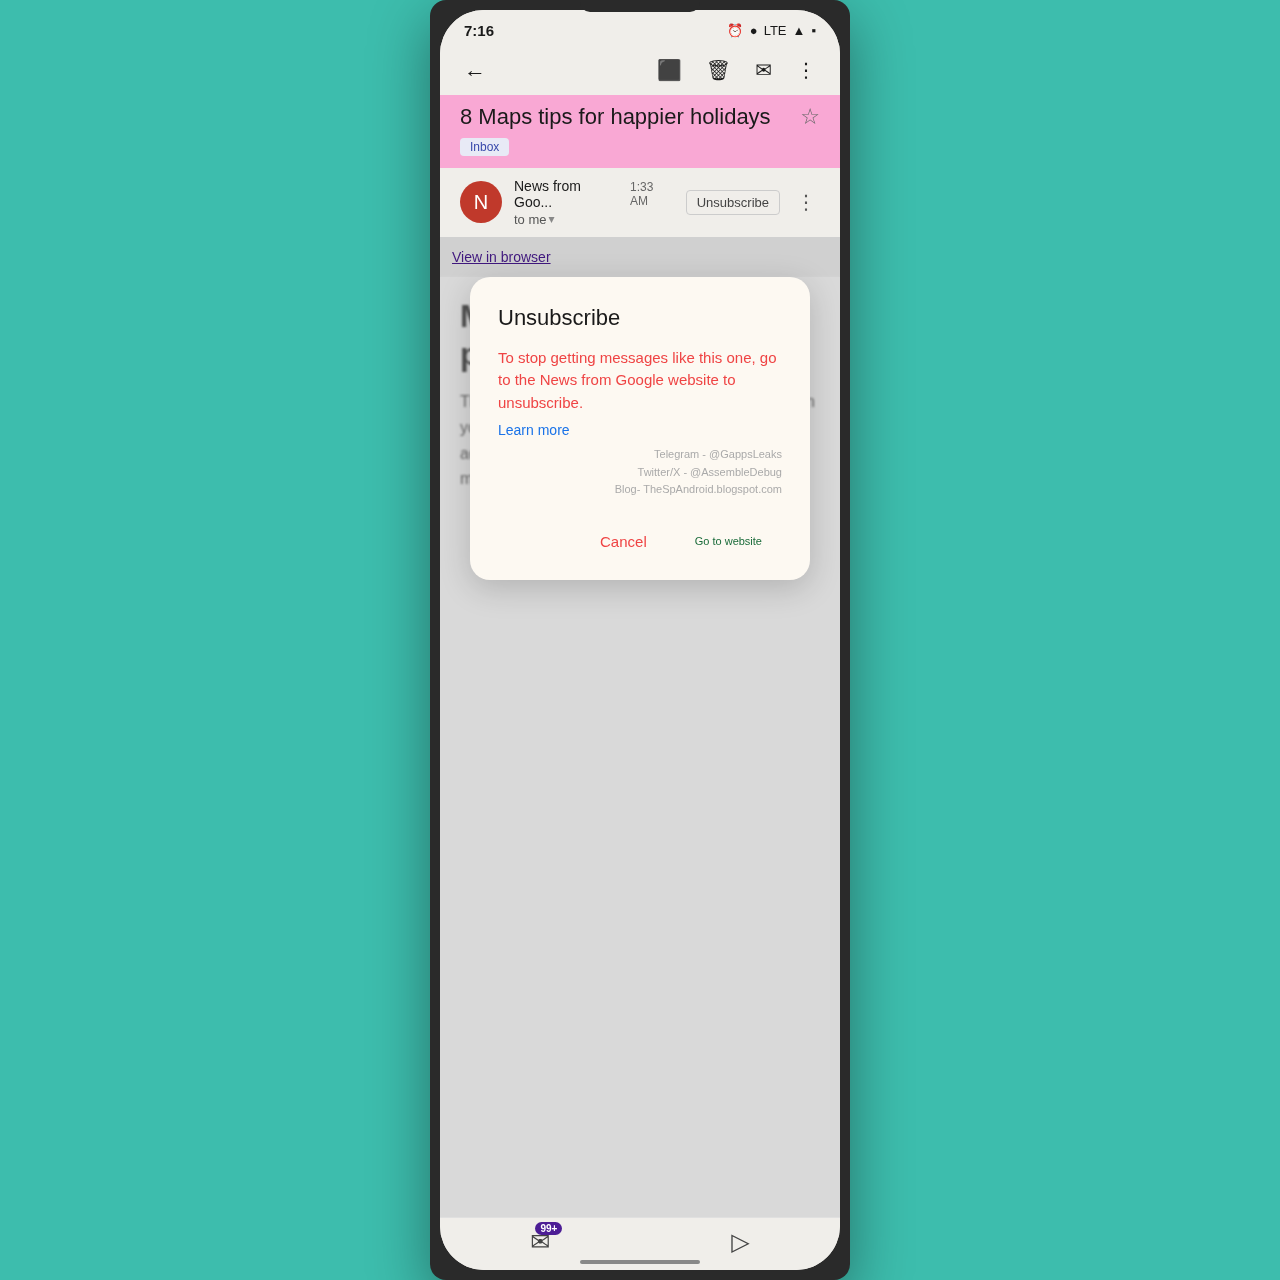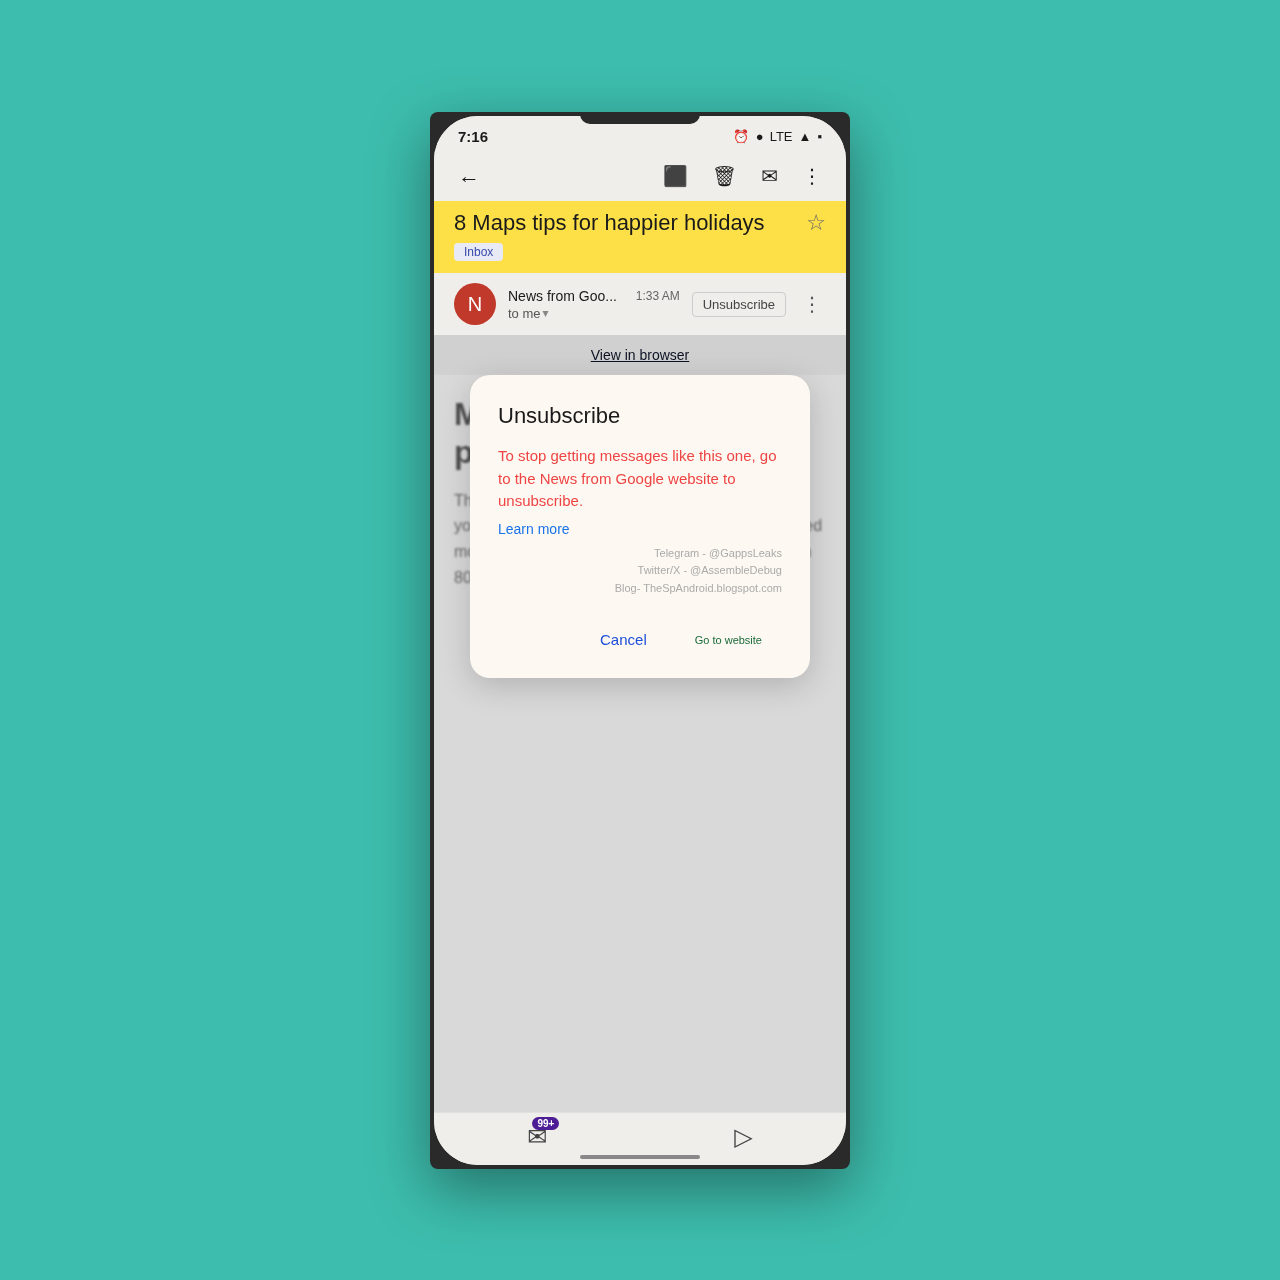--- a/index.html
+++ b/index.html
@@ -9,24 +9,24 @@
       height: 1280px;
       background-color: #3dbdad;
       display: flex;
       align-items: center;
       justify-content: center;
       font-family: 'Segoe UI', Arial, sans-serif;
     }
 
     .phone-outer {
       width: 420px;
-      height: 1057px;
+      height: 1280px;
       background: #2a2a2a;
-      border-radius: 8px;
-      padding: 4px;
+      border-radius: 16px;
+      padding: 10px;
       position: relative;
       box-shadow: 0 20px 60px rgba(0,0,0,0.4);
     }
 
     .phone-inner {
       width: 100%;
       height: 100%;
       background: #f0eeea;
       border-radius: 44px;
       overflow: hidden;
@@ -80,21 +80,21 @@
 
     .toolbar-action {
       font-size: 20px;
       color: #1a1a1a;
       padding: 4px 8px;
       cursor: pointer;
     }
 
     
     .email-header {
-      background: #fde047;
+      background: #f9a8d4;
       padding: 8px 20px 12px 20px;
       flex-shrink: 0;
     }
 
     .email-subject {
       font-size: 22px;
       font-weight: 400;
       color: #1a1a1a;
       line-height: 1.3;
       display: flex;
@@ -196,25 +196,24 @@
 
     
     .email-content {
       flex: 1;
       overflow: hidden;
       position: relative;
       background: #ffffff;
     }
 
     .view-in-browser {
-      text-align: center;
       padding: 12px;
       background: #f5f5f5;
       font-size: 14px;
-      color: #0f172a;
+      color: #4c1d95;
       text-decoration: underline;
     }
 
     
     .overlay {
       position: absolute;
       top: 0; left: 0; right: 0; bottom: 0;
       background: rgba(0,0,0,0.15);
       z-index: 10;
       display: flex;
@@ -268,21 +267,21 @@
       display: flex;
       justify-content: flex-end;
       gap: 8px;
     }
 
     .dialog-cancel {
       background: transparent;
       border: none;
       padding: 10px 20px;
       font-size: 15px;
-      color: #1d4ed8;
+      color: #ef4444;
       cursor: pointer;
       border-radius: 8px;
       font-weight: 500;
     }
 
     .dialog-go {
       background: transparent;
       border: none;
       padding: 10px 20px;
       font-size: 11px;

